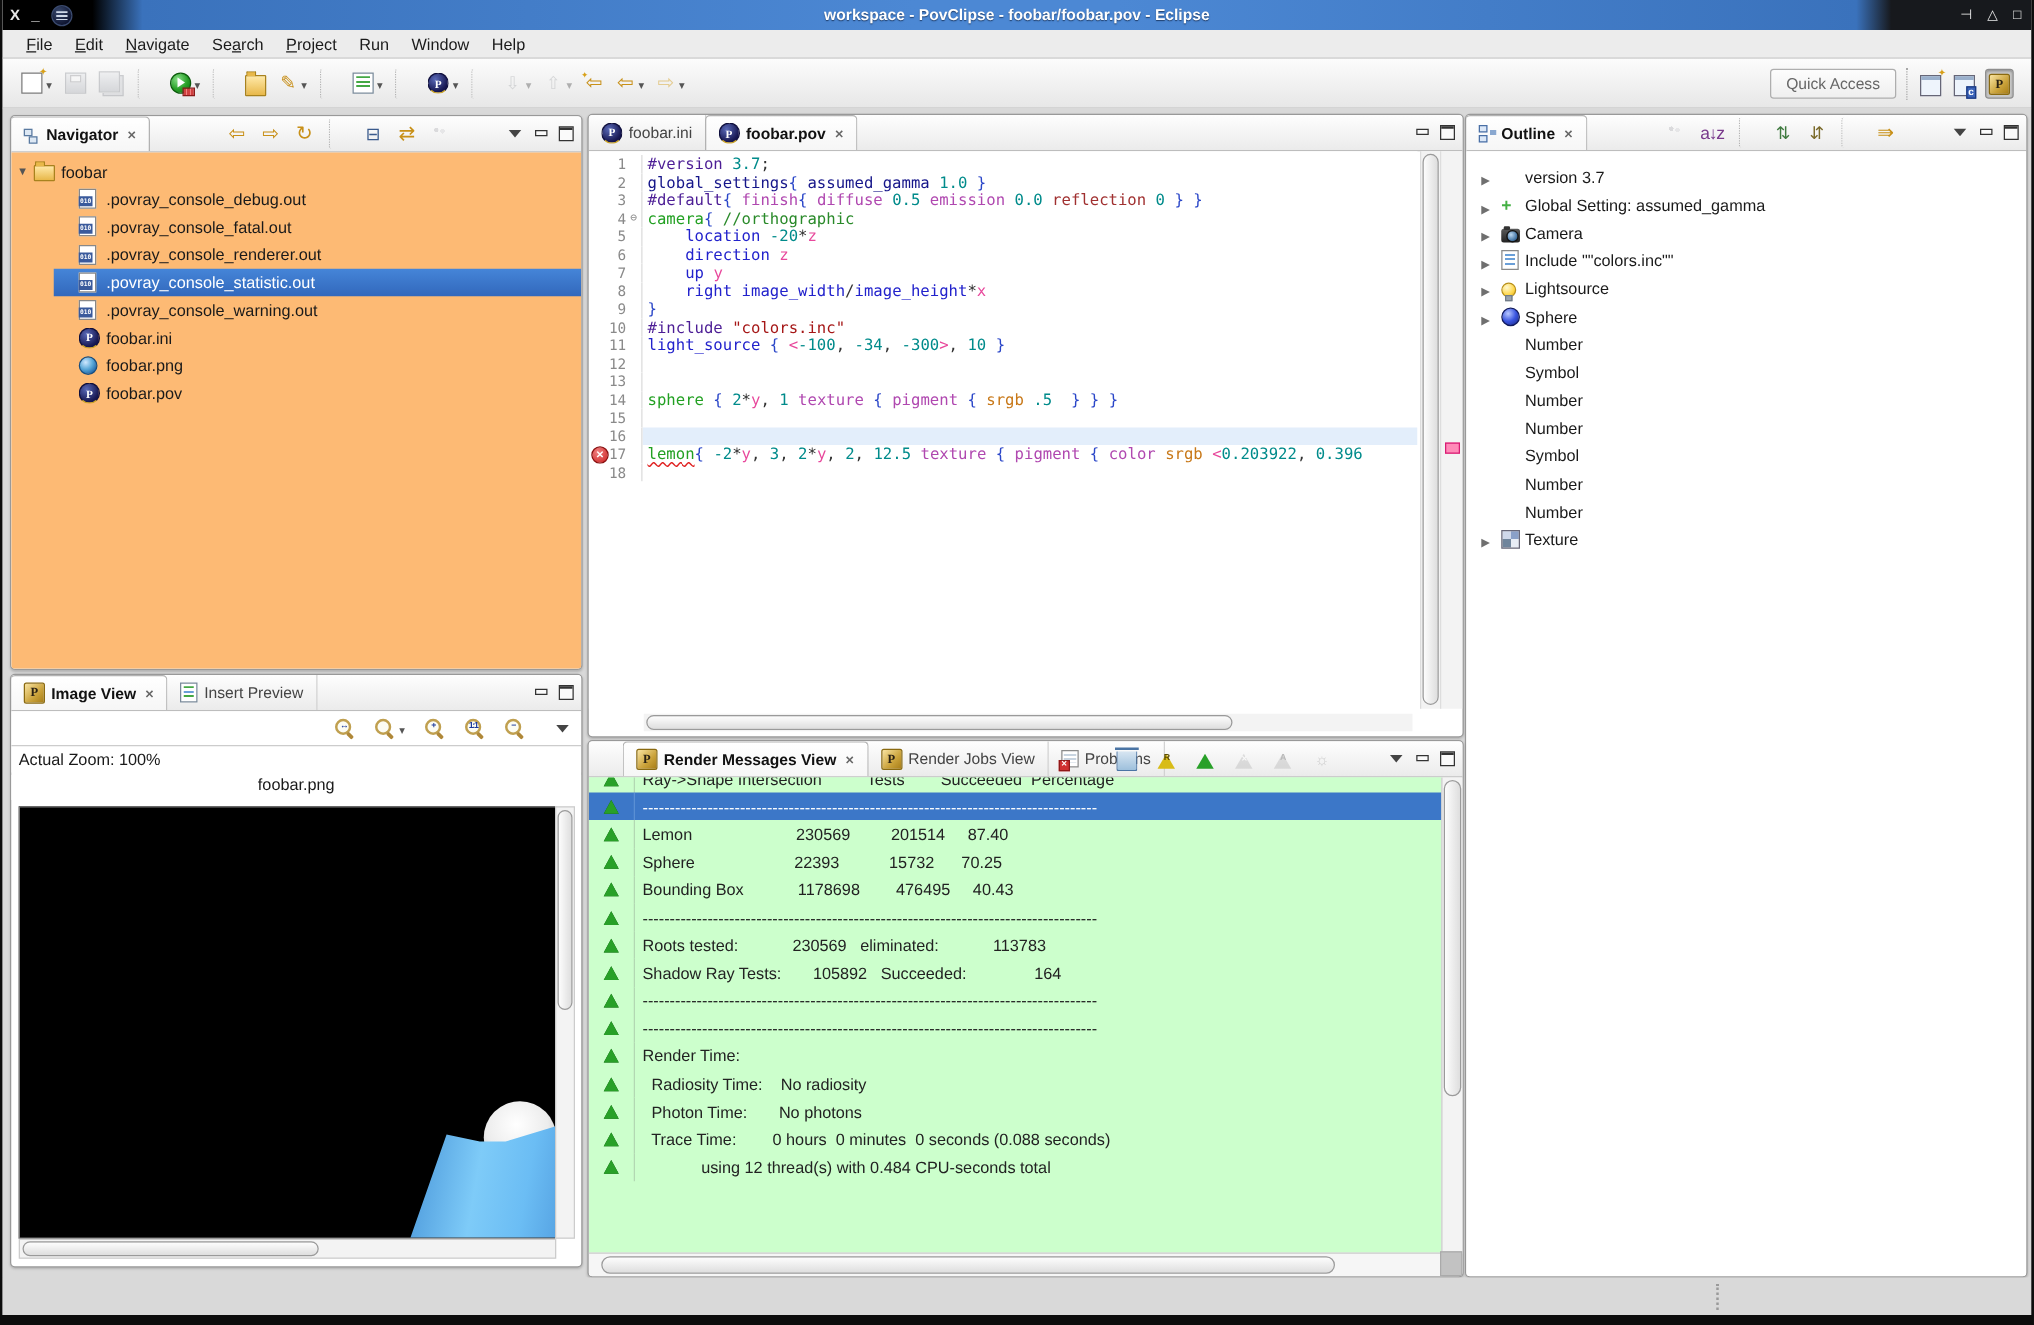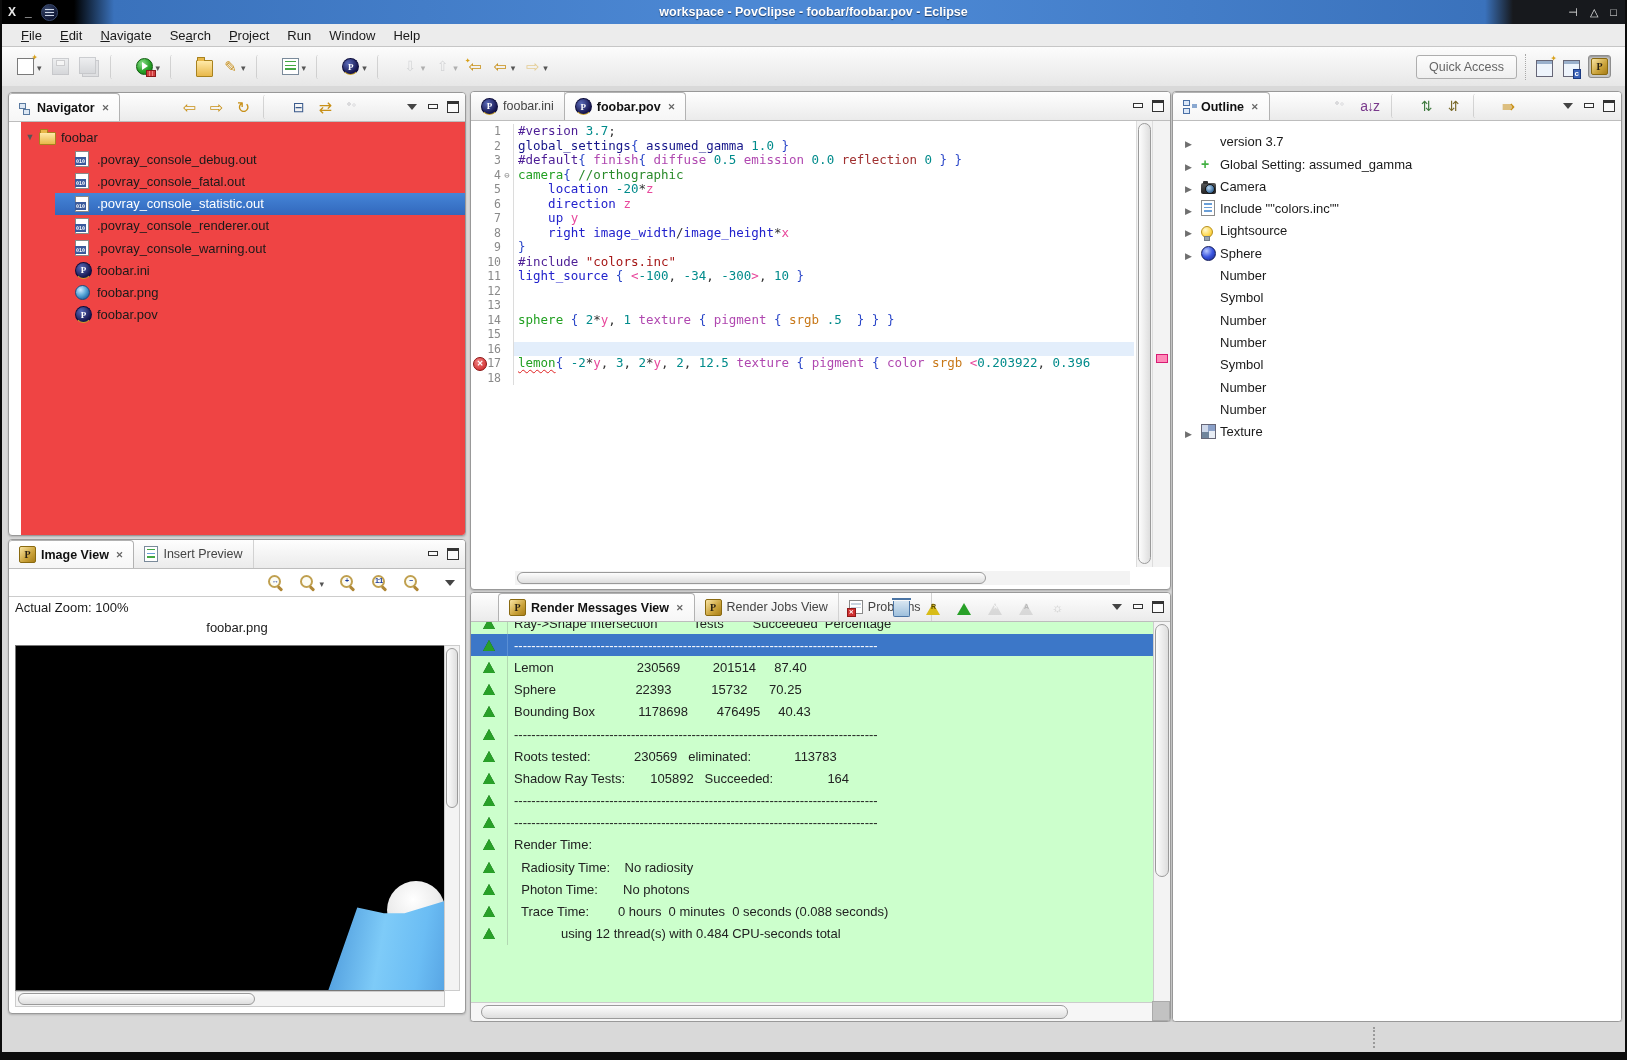--- a/index.html
+++ b/index.html
@@ -128,21 +128,21 @@
   .hb-vm{width:0;height:0;border-left:5px solid transparent;border-right:5px solid transparent;border-top:6px solid #444;}
   .hb-min{width:10px;height:9px;position:relative;}
   .hb-min::after{content:"";position:absolute;left:1px;top:1px;width:8px;height:3px;border:1px solid #333;background:#fafafa;}
   .hb-max{width:10px;height:10px;border:1px solid #333;background:#fafafa;position:relative;}
   .hb-max::after{content:"";position:absolute;left:0;right:0;top:0;height:2px;background:#333;}
 
   
   #navigator{left:6px;top:6px;width:456px;height:442px;}
   #navigator .ptabs{padding-right:6px;}
   #nav-tools{position:absolute;right:100px;top:0;height:28px;display:flex;align-items:center;gap:2px;}
-  .nav-body{position:absolute;left:0;right:0;top:29px;bottom:0;background:#ef4444;padding-top:4px;overflow:hidden;margin-left:12px;}
+  .nav-body{position:absolute;left:0;right:0;top:29px;bottom:0;background:#fdba74;padding-top:4px;overflow:hidden;}
   .nrow{display:flex;align-items:center;height:22.2px;}
   .nrow .narr{width:18px;text-align:center;color:#555;font-size:9px;flex:0 0 18px;}
   .nrow.root .narr::before{content:"▼";}
   .nrow.child{padding-left:36px;}
   .nrow .nic{flex:0 0 20px;display:flex;align-items:center;}
   .nrow .nlbl{padding-left:2px;color:#1a1a1a;}
   .nrow.sel{background:linear-gradient(#4585d8,#3268bc) no-repeat;background-position:34px 0;
     background-size:calc(100% - 34px) 100%;}
   .nrow.sel .nlbl{color:#fff;}
   .ic-binary{width:12px;height:14px;background:#fff;border:1px solid #888;position:relative;}
@@ -483,33 +483,33 @@
               </span>
             <span class="nlbl">.povray_console_debug.out</span>
           </div>
             <div class="nrow child">
             <span class="narr"></span>
             <span class="nic">
                 <span class="ic-binary"></span>
               </span>
             <span class="nlbl">.povray_console_fatal.out</span>
           </div>
+            <div class="nrow child">
+            <span class="narr"></span>
+            <span class="nic">
+                <span class="ic-binary"></span>
+              </span>
+            <span class="nlbl">.povray_console_renderer.out</span>
+          </div>
             <div class="nrow child sel">
             <span class="narr"></span>
             <span class="nic">
                 <span class="ic-binary"></span>
               </span>
             <span class="nlbl">.povray_console_statistic.out</span>
-          </div>
-            <div class="nrow child">
-            <span class="narr"></span>
-            <span class="nic">
-                <span class="ic-binary"></span>
-              </span>
-            <span class="nlbl">.povray_console_renderer.out</span>
           </div>
             <div class="nrow child">
             <span class="narr"></span>
             <span class="nic">
                 <span class="ic-binary"></span>
               </span>
             <span class="nlbl">.povray_console_warning.out</span>
           </div>
             <div class="nrow child">
             <span class="narr"></span>

